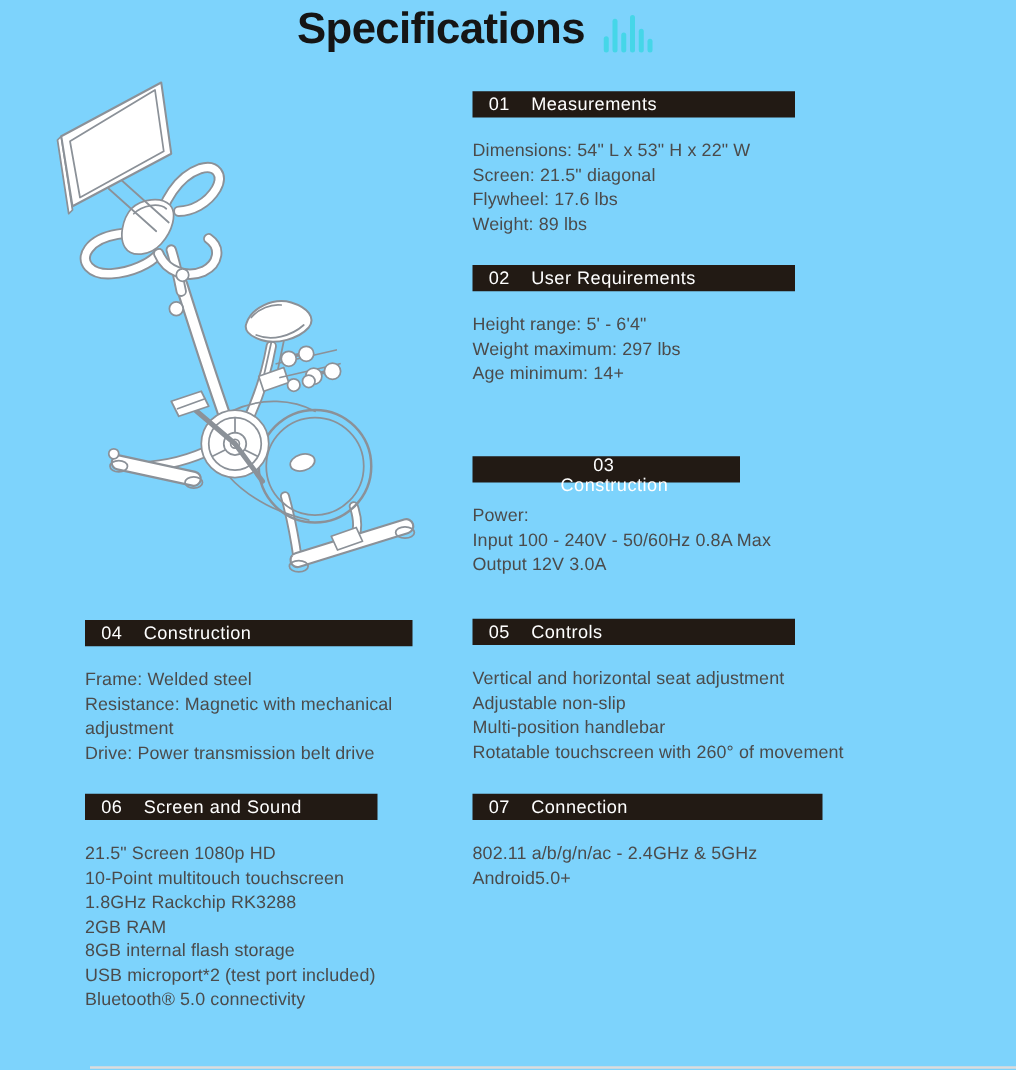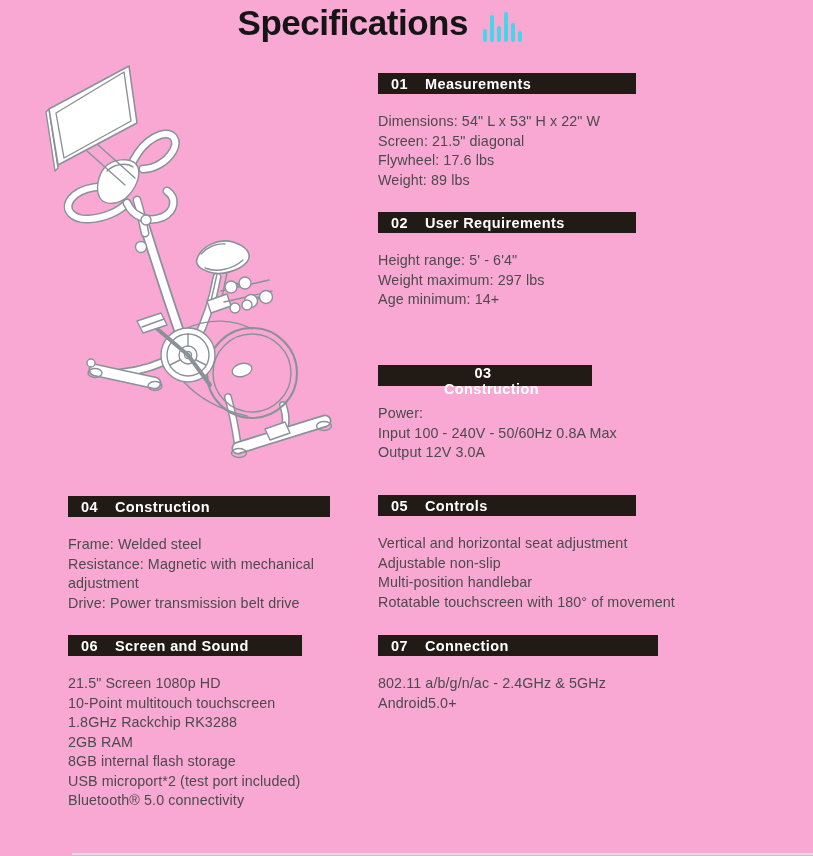--- a/index.html
+++ b/index.html
@@ -1,18 +1,18 @@
 <!DOCTYPE html>
 <html style="--accent: #45d6e8; --header-bg: #221a14;"><head>
 <meta charset="utf-8">
 <style>
   html,body { margin:0; padding:0; background:#ffffff; }
   .page {
     position:relative; width:813px; height:856px; margin:0 auto;
-    background:#f9a8d4; overflow:hidden;
+    background:#7dd3fc; overflow:hidden;
     font-family:"Liberation Sans","DejaVu Sans",sans-serif;
     color:#4b4b4b;
   }
 
   
   .title-row {
     position:absolute; top:0; left:0; width:760px; height:46px;
     display:flex; align-items:center; justify-content:center; gap:15px;
   }
   .page-title {
@@ -20,21 +20,21 @@
   }
   .chart-icon { display:flex; align-items:flex-end; gap:2.5px; height:31px; padding-top:6px; }
   .chart-icon span { width:4.5px; background:var(--accent,#45d6e8); border-radius:2px; display:block; }
 
   
   .spec { position:absolute; }
   .spec-header {
     background:var(--header-bg,#221a14); color:#ffffff;
     height:21px; display:flex; align-items:center;
     padding-left:13px; box-sizing:border-box;
-    font-weight:bold; font-size:14.5px; letter-spacing:0.4px;
+    font-weight:normal; font-size:14.5px; letter-spacing:0.4px;
   }
   .spec-num { margin-right:17px; }
   .spec-body {
     margin-top:18px; font-size:14.3px; line-height:19.5px;
     color:#4b4b4b; letter-spacing:0.1px;
   }
 
   
   .bike { position:absolute; left:25px; top:55px; width:352px; height:430px; }
 
@@ -211,21 +211,21 @@
 
   <section class="spec" style="left:378px; top:495px;">
     <div class="spec-header" style="width:258px;">
       <span class="spec-num">05</span>
       <span class="spec-title">Controls</span>
     </div>
     <div class="spec-body" style="width:305px;">
       <div>Vertical and horizontal seat adjustment</div>
       <div>Adjustable non-slip</div>
       <div>Multi-position handlebar</div>
-      <div>Rotatable touchscreen with 180° of movement</div>
+      <div>Rotatable touchscreen with 260° of movement</div>
     </div>
   </section>
 
   <section class="spec" style="left:68px; top:635px;">
     <div class="spec-header" style="width:234px;">
       <span class="spec-num">06</span>
       <span class="spec-title">Screen and Sound</span>
     </div>
     <div class="spec-body" style="width:258px;">
       <div>21.5" Screen 1080p HD</div>

